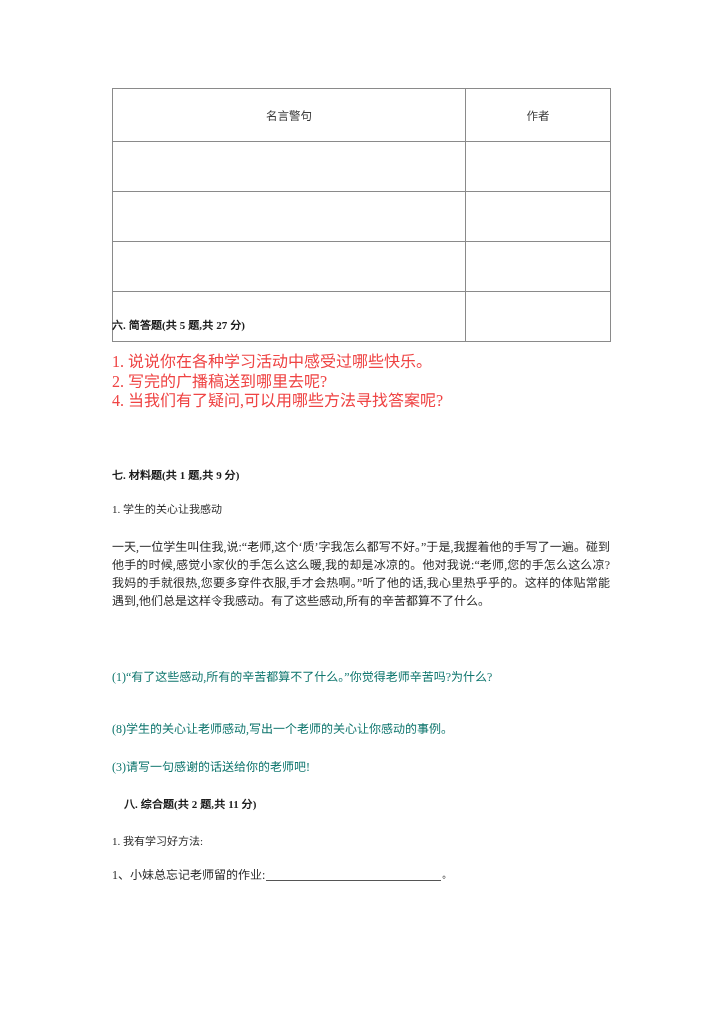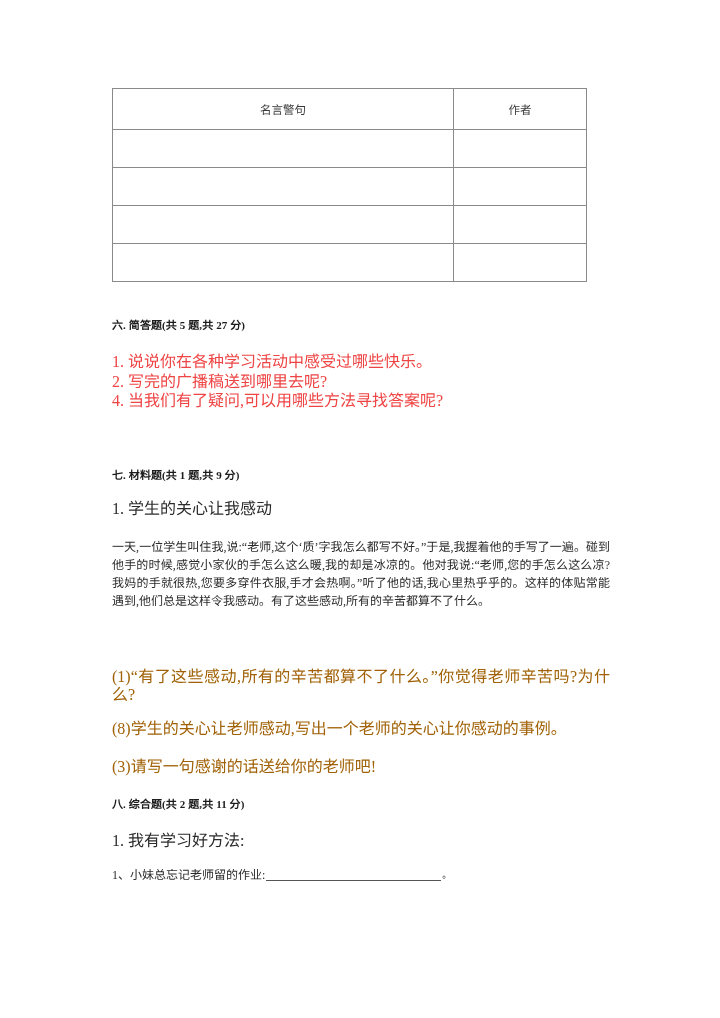--- a/index.html
+++ b/index.html
@@ -30,21 +30,21 @@
     position: absolute;
     left: 112px;
     top: 88px;
     width: 472px;
     border-collapse: collapse;
     table-layout: fixed;
   }
   .quote-table td,
   .quote-table th {
     border: 1px solid #8a8a8a;
-    padding: 0;
+    padding: 6px;
     text-align: center;
     vertical-align: middle;
     font-weight: normal;
     font-size: 11.5px;
     color: #3a3a3a;
     font-family: "Liberation Serif", "DejaVu Serif", serif;
   }
   .quote-table .col-quote { width: 340px; }
   .quote-table .col-author { width: 132px; }
   .quote-table thead th { height: 40px; }
@@ -81,30 +81,30 @@
   .para {
     font-size: 12px;
     line-height: 18px;
     color: #2b2b2b;
     text-align: justify;
     text-justify: inter-ideograph;
     margin: 0;
   }
 
   .sub-q {
-    font-size: 16px;
-    line-height: 18px;
-    color: #a16207;
+    font-size: 12px;
+    line-height: 18px;
+    color: #0f766e;
     margin: 0;
     text-align: justify;
     text-justify: inter-ideograph;
   }
 
   .plain-line {
-    font-size: 16px;
+    font-size: 11px;
     line-height: 18px;
     color: #2b2b2b;
     margin: 0;
   }
 
   .fill-line {
     font-size: 12px;
     line-height: 18px;
     color: #2b2b2b;
     margin: 0;
@@ -125,21 +125,21 @@
 
   
   .at-h6  { position: absolute; top: 318px; left: 0; }
   .at-l6  { position: absolute; top: 352px; left: 0; }
   .at-h7  { position: absolute; top: 468px; left: 0; }
   .at-i7  { position: absolute; top: 500px; left: 0; }
   .at-p7  { position: absolute; top: 538px; left: 0; width: 498px; }
   .at-q1  { position: absolute; top: 668px; left: 0; width: 498px; }
   .at-q2  { position: absolute; top: 720px; left: 0; width: 498px; }
   .at-q3  { position: absolute; top: 758px; left: 0; width: 498px; }
-  .at-h8  { position: absolute; top: 797px; left: 0; }
+  .at-h8  { position: absolute; top: 797px; left: 12px; }
   .at-i8  { position: absolute; top: 832px; left: 0; }
   .at-f8  { position: absolute; top: 866px; left: 0; }
 </style>
 </head>
 <body>
 
 <div class="page">
 
   <table class="quote-table">
     <thead>

